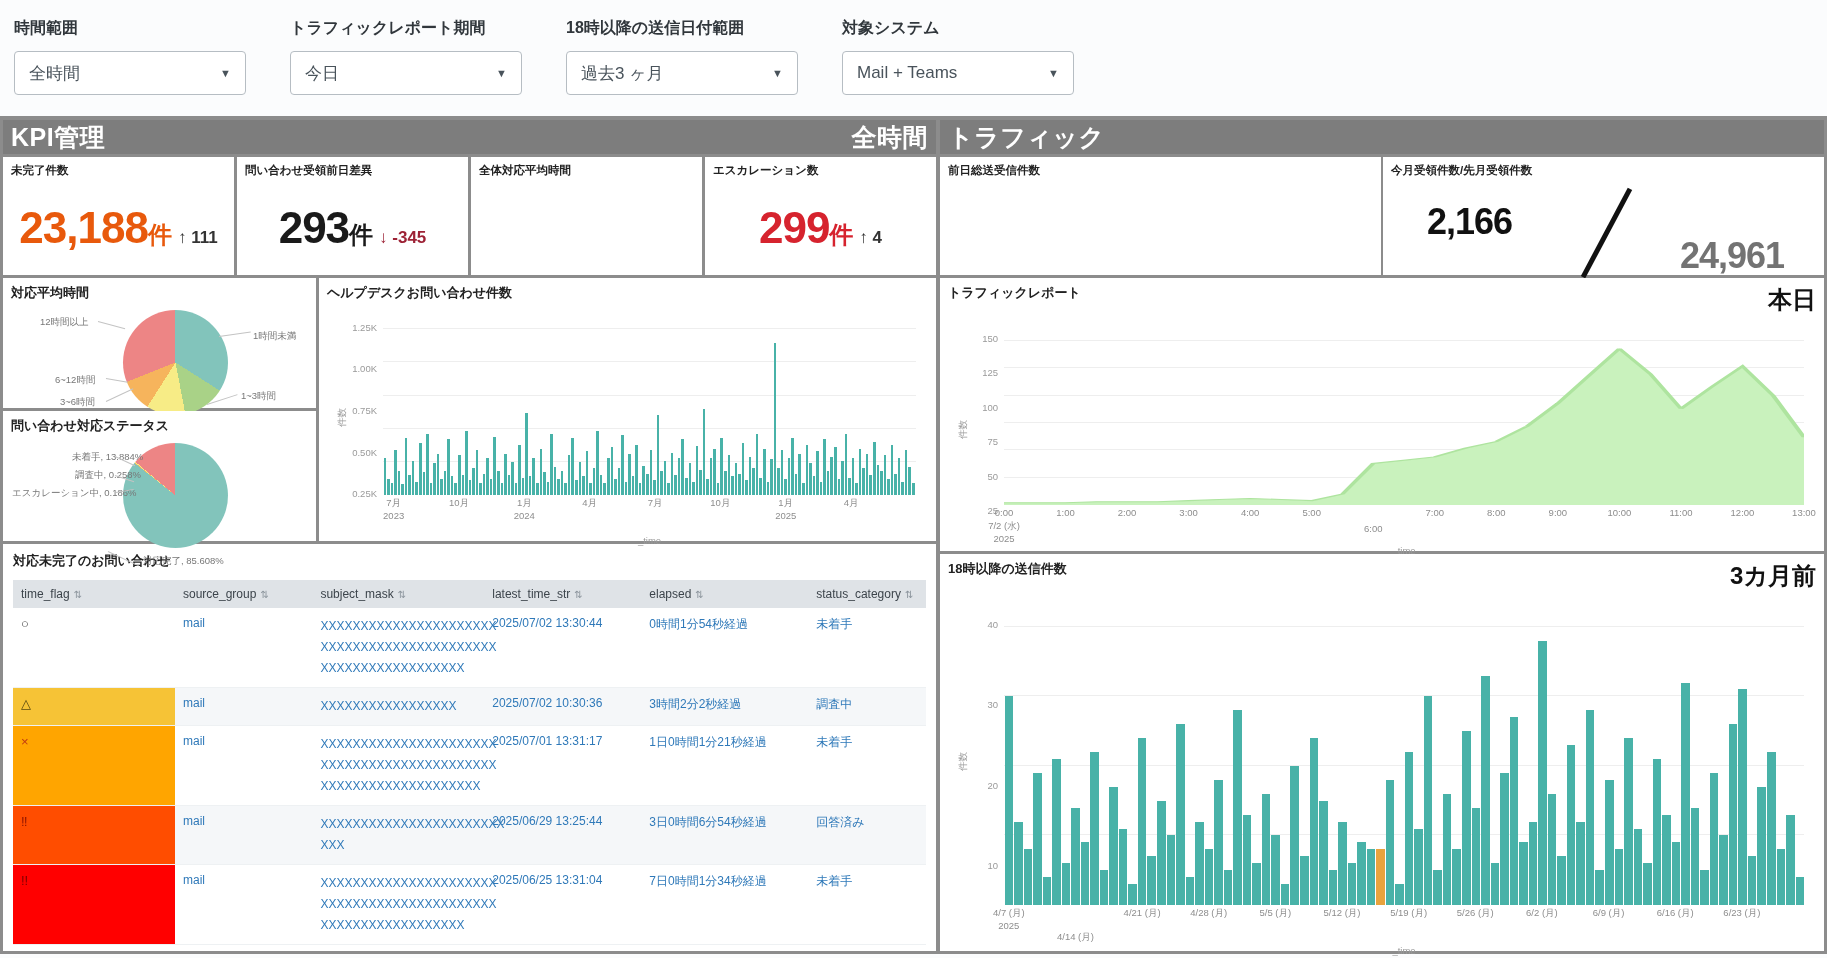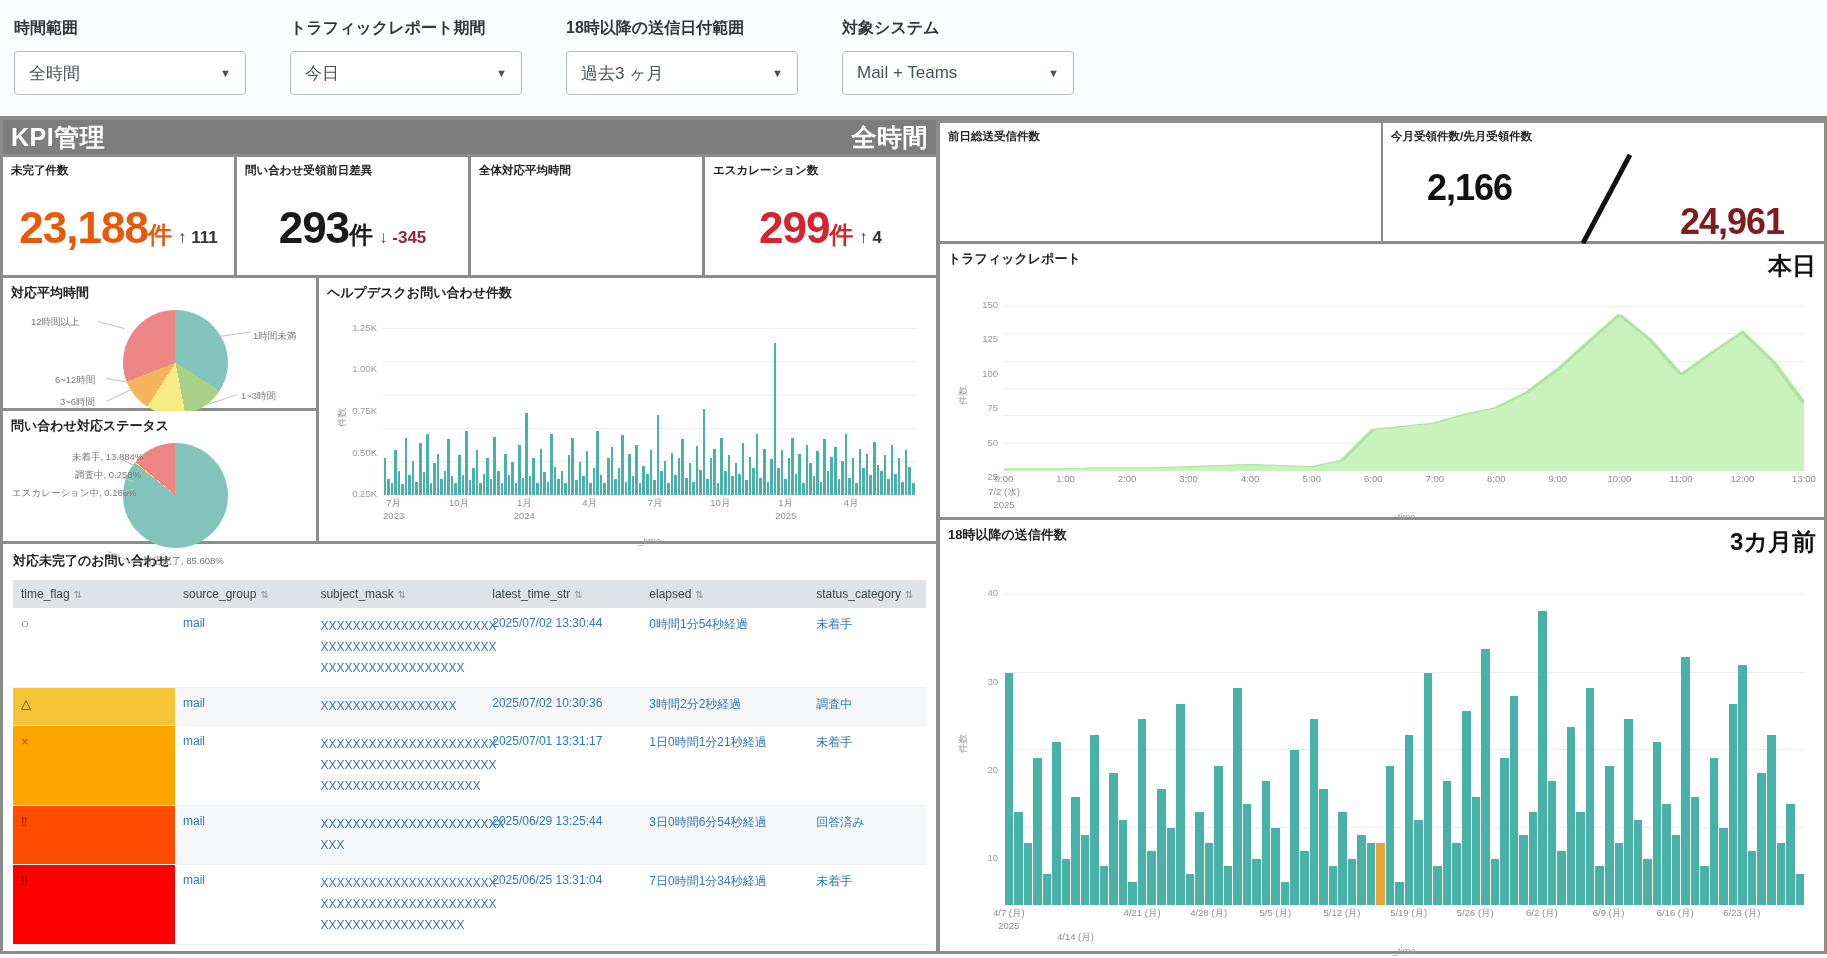--- a/index.html
+++ b/index.html
@@ -33,21 +33,21 @@
   .pie-circle { position:absolute; border-radius:50%; }
   #pie1 .pie-circle { width:105px; height:105px; left:120px; top:32px; }
   #pie2 .pie-circle { width:105px; height:105px; left:120px; top:32px; }
   .pie-label { position:absolute; font-size:9.5px; color:#777; white-space:nowrap; }
   .leader { position:absolute; background:#c3c3c3; height:1px; transform-origin:left center; }
   
   #pie1 .lbl0 { left:250px; top:52px; }          
   #pie1 .lbl1 { left:238px; top:112px; }         
   #pie1 .lbl2 { left:57px;  top:118px; }         
   #pie1 .lbl3 { left:52px;  top:96px; }          
-  #pie1 .lbl4 { left:28px;  top:38px; }          
+  #pie1 .lbl4 { left:37px;  top:38px; }          
   #pie1 .ld0 { left:216px; top:58px; width:32px; transform:rotate(-8deg); }
   #pie1 .ld1 { left:204px; top:126px; width:32px; transform:rotate(-18deg); }
   #pie1 .ld2 { left:103px; top:123px; width:30px; transform:rotate(-25deg); }
   #pie1 .ld3 { left:103px; top:100px; width:22px; transform:rotate(10deg); }
   #pie1 .ld4 { left:95px;  top:43px;  width:28px; transform:rotate(15deg); }
   
   #pie2 .lbl0 { left:140px; top:144px; }         
   #pie2 .lbl1 { left:9px;   top:76px; }          
   #pie2 .lbl2 { left:72px;  top:58px; }          
   #pie2 .lbl3 { left:69px;  top:40px; }          
@@ -79,21 +79,21 @@
   th .sort { color:#8b949c; font-size:10px; margin-left:4px; }
   td { font-size:12px; padding:8px 8px; vertical-align:top; color:#2f79b9; border-bottom:1px solid #eef1f3; }
   tr.alt td { background:#f5f7f9; }
   td.flagcell { font-size:13px; }
   td.subject { white-space:pre-line; line-height:1.75; }
 
   .stat-row { display:flex; height:118px; flex:0 0 118px; margin-top:3px; gap:2px; }
   .stat-card { flex:1; background:#fff; position:relative; padding:6px 8px; }
   .ratio-wrap { position:absolute; left:0; right:0; top:30px; }
   .ratio-num { position:absolute; left:44px; top:14px; font-size:36px; font-weight:bold; color:#111; letter-spacing:-1px; }
-  .ratio-den { position:absolute; right:40px; top:48px; font-size:36px; font-weight:bold; color:#7f1d1d; letter-spacing:-1px; }
+  .ratio-den { position:absolute; right:40px; top:48px; font-size:36px; font-weight:bold; color:#737373; letter-spacing:-1px; }
   .ratio-slash { position:absolute; left:50%; top:-4px; width:5px; height:100px; background:#111; transform:rotate(28deg); }
 
   .area-panel { height:273px; flex:0 0 273px; margin-top:3px; }
   .evening-panel { flex:1; margin-top:3px; }
 </style>
 </head>
 <body>
 
 <div>
 
@@ -447,20 +447,23 @@
                 <td>2025/06/25 13:31:04</td>
                 <td>7日0時間1分34秒経過</td>
                 <td>未着手</td>
               </tr>
             </tbody>
         </table>
       </div>
     </div>
 
     <div class="col col-right">
+      <div class="panel-header">
+        <span class="ph-title">トラフィック</span>
+      </div>
 
       <div class="stat-row">
         <div class="stat-card">
           <div class="card-title">前日総送受信件数</div>
         </div>
         <div class="stat-card">
           <div class="card-title">今月受領件数/先月受領件数</div>
           <div class="ratio-wrap">
             <span class="ratio-num">2,166</span>
             <span class="ratio-slash"></span>
@@ -508,21 +511,21 @@
               </div>
               <div class="xtick" style="left: 23.0769%;">
                 <div>3:00</div>
               </div>
               <div class="xtick" style="left: 30.7692%;">
                 <div>4:00</div>
               </div>
               <div class="xtick" style="left: 38.4615%;">
                 <div>5:00</div>
               </div>
-              <div class="xtick" style="left: 46.1538%;">
+              <div class="xtick" style="left: 46.1538%; margin-top: 16px;">
                 <div>6:00</div>
               </div>
               <div class="xtick" style="left: 53.8462%;">
                 <div>7:00</div>
               </div>
               <div class="xtick" style="left: 61.5385%;">
                 <div>8:00</div>
               </div>
               <div class="xtick" style="left: 69.2308%;">
                 <div>9:00</div>

